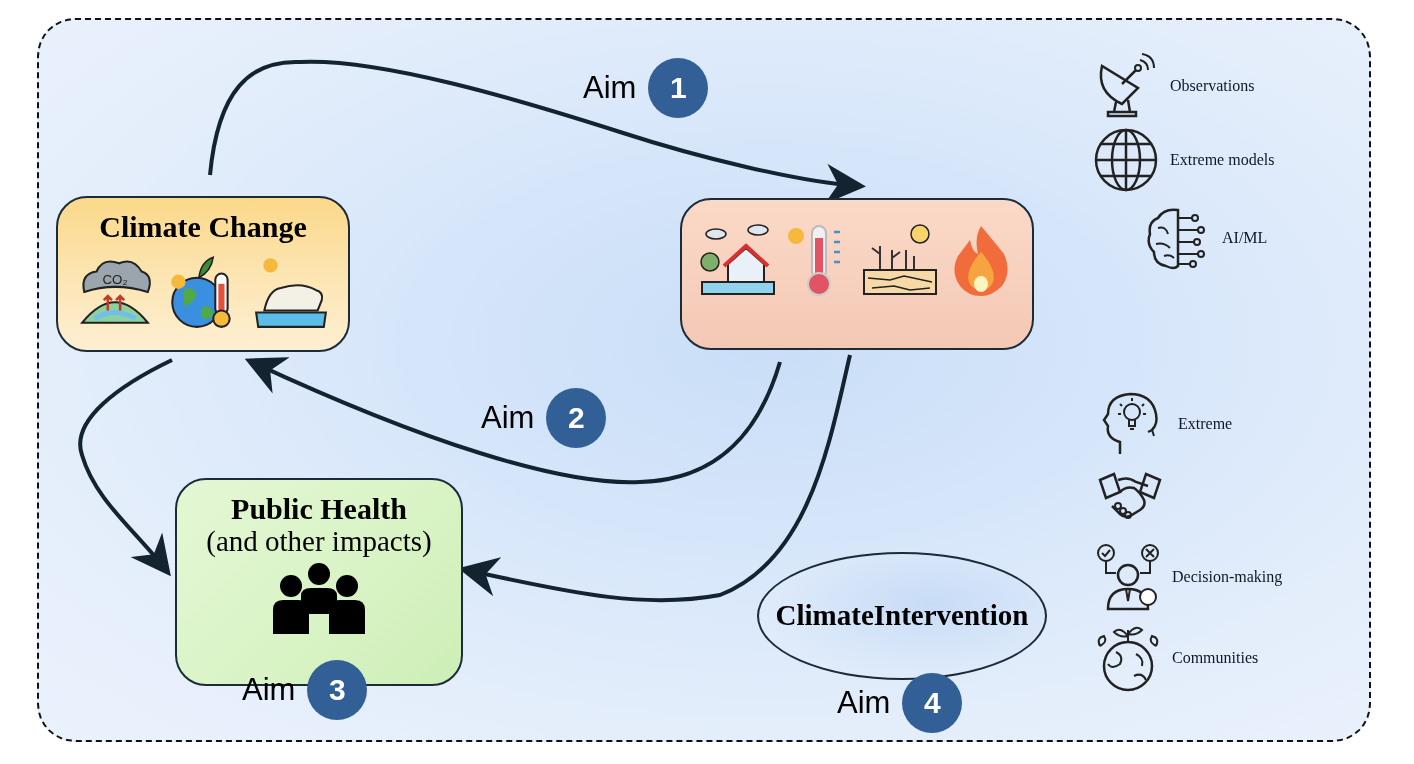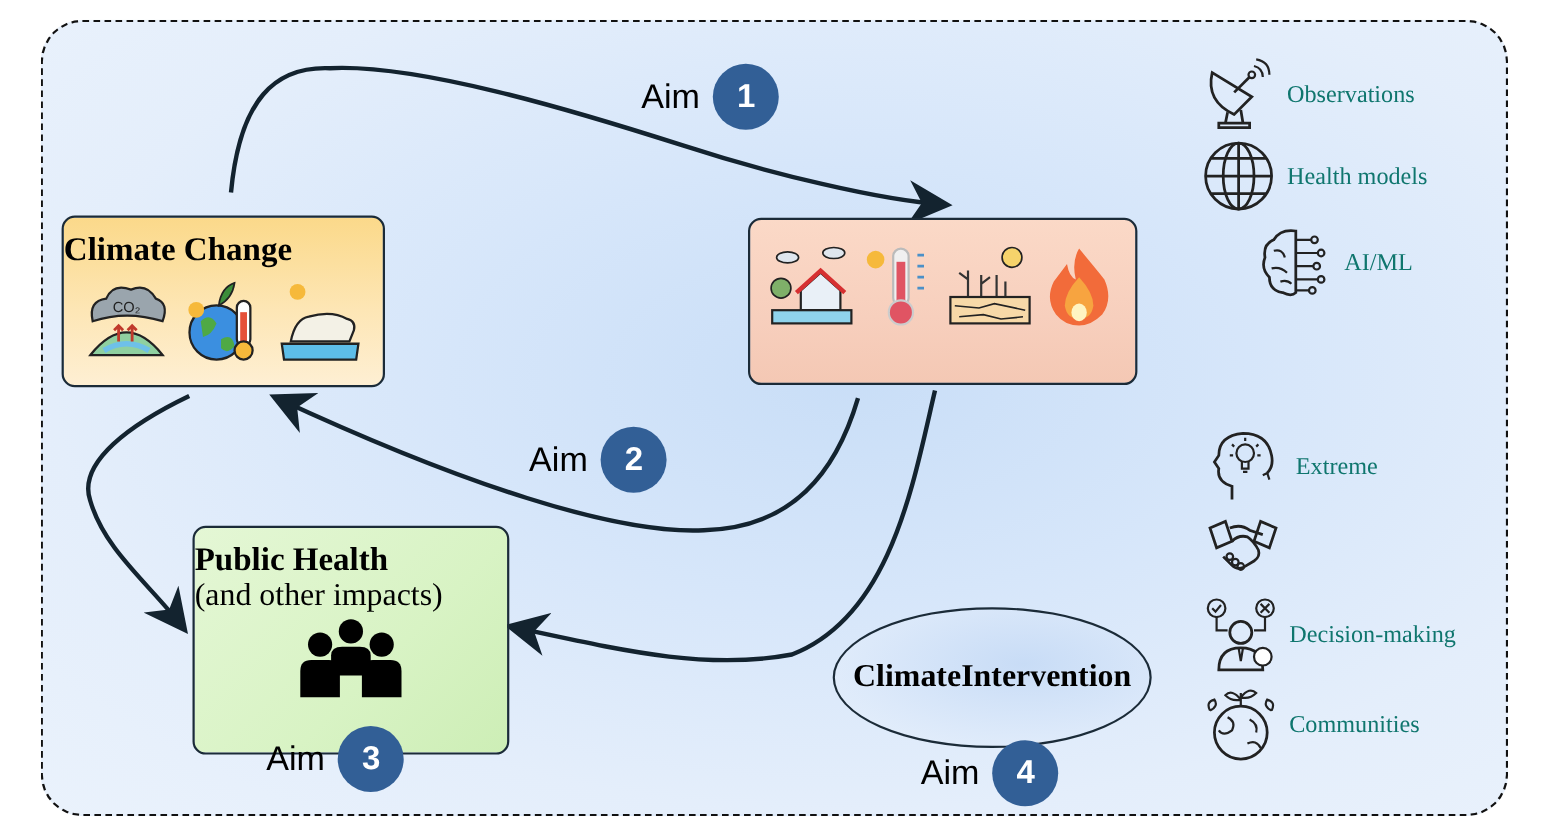--- a/index.html
+++ b/index.html
@@ -10,21 +10,21 @@
   }
   .frame {
     position: absolute; left: 37px; top: 18px; width: 1334px; height: 724px;
     border: 2.5px dashed #111; border-radius: 38px;
     background: radial-gradient(ellipse at 55% 45%, #c9def7 0%, #d6e6fa 35%, #e4eefb 70%, #eaf2fc 100%);
     box-sizing: border-box;
   }
   svg.arrows { position: absolute; left: 0; top: 0; width: 1414px; height: 764px; pointer-events: none; }
   .node {
     position: absolute; box-sizing: border-box; border: 2.5px solid #1b2b38;
-    border-radius: 12px; text-align: left;
+    border-radius: 31px; text-align: center;
   }
   .node-title { font-weight: bold; font-size: 30px; color: #000; line-height: 1.1; }
   .node-sub { font-size: 29px; color: #000; line-height: 1.15; }
   #cc { left: 56px; top: 196px; width: 294px; height: 156px;
         background: linear-gradient(180deg, #fbd98a 0%, #fde6b5 55%, #feefd3 100%); padding-top: 12px; }
   #ee { left: 680px; top: 198px; width: 354px; height: 152px;
         background: linear-gradient(180deg, #fbd9c7 0%, #f7cfbd 60%, #f4c8b4 100%); padding-top: 12px; }
   #ph { left: 175px; top: 478px; width: 288px; height: 208px;
         background: linear-gradient(135deg, #e4f7d5 0%, #d8f3c4 60%, #cdeeb6 100%); padding-top: 12px; }
   #ci { position: absolute; left: 757px; top: 552px; width: 290px; height: 128px; box-sizing: border-box;
@@ -32,21 +32,21 @@
         background: radial-gradient(ellipse at 60% 40%, #c8dcf6 0%, #dce9fa 60%, #e8f1fc 100%);
         display: flex; flex-direction: row; justify-content: center; align-items: center; }
   #ci .node-title { font-size: 29px; line-height: 1.3; }
   .icon-row { display: flex; justify-content: center; align-items: flex-end; gap: 6px; margin-top: 8px; }
   .aim { position: absolute; display: flex; align-items: center; gap: 12px; }
   .aim-label { font-family: "Liberation Sans", sans-serif; font-size: 31px; color: #000; }
   .aim-badge { width: 60px; height: 60px; border-radius: 50%; background: #325f96;
                color: #fff; font-family: "Liberation Sans", sans-serif; font-weight: bold; font-size: 30px;
                display: flex; align-items: center; justify-content: center; }
   .legend-item { position: absolute; display: flex; align-items: center; gap: 10px; }
-  .legend-label { font-size: 22px; color: #0f766e; white-space: nowrap; }
+  .legend-label { font-size: 16px; color: #0f172a; white-space: nowrap; }
   .legend-icon { width: 68px; height: 68px; }
 </style>
 </head>
 <body>
 
 <div class="frame"></div>
 
 <svg class="arrows" viewBox="0 0 1414 764">
   <defs>
     <marker id="ah" markerWidth="10" markerHeight="10" refX="8" refY="5" orient="auto" markerUnits="strokeWidth">
@@ -163,21 +163,21 @@
     <path d="M24,50 L22,60 L38,60 L36,48 M16,60 L44,60 L44,64 L16,64 Z" fill="none" stroke="#222" stroke-width="2.5"></path>
   </svg>
   <span class="legend-label">Observations</span>
 </div>
 <div class="legend-item" style="left:1092px; top:126px;">
   <svg class="legend-icon" viewBox="0 0 68 68">
     <circle cx="34" cy="34" r="30" fill="none" stroke="#222" stroke-width="2.5"></circle>
     <ellipse cx="34" cy="34" rx="14" ry="30" fill="none" stroke="#222" stroke-width="2.5"></ellipse>
     <path d="M34,4 L34,64 M4,34 L64,34 M9,18 L59,18 M9,50 L59,50" stroke="#222" stroke-width="2.5"></path>
   </svg>
-  <span class="legend-label">Health models</span>
+  <span class="legend-label">Extreme models</span>
 </div>
 <div class="legend-item" style="left:1144px; top:204px;">
   <svg class="legend-icon" viewBox="0 0 68 68">
     <path d="M34,6 Q20,4 14,14 Q4,18 6,30 Q2,40 10,48 Q10,60 22,62 Q30,66 34,62 Z" fill="none" stroke="#222" stroke-width="2.5"></path>
     <path d="M14,24 Q22,22 24,30 M12,40 Q20,38 26,44 M20,52 Q26,50 30,54" fill="none" stroke="#222" stroke-width="2"></path>
     <path d="M34,14 L48,14 M34,26 L54,26 M34,38 L50,38 M34,50 L54,50 M34,60 L46,60" stroke="#222" stroke-width="2"></path>
     <circle cx="51" cy="14" r="3" fill="none" stroke="#222" stroke-width="2"></circle>
     <circle cx="57" cy="26" r="3" fill="none" stroke="#222" stroke-width="2"></circle>
     <circle cx="53" cy="38" r="3" fill="none" stroke="#222" stroke-width="2"></circle>
     <circle cx="57" cy="50" r="3" fill="none" stroke="#222" stroke-width="2"></circle>

